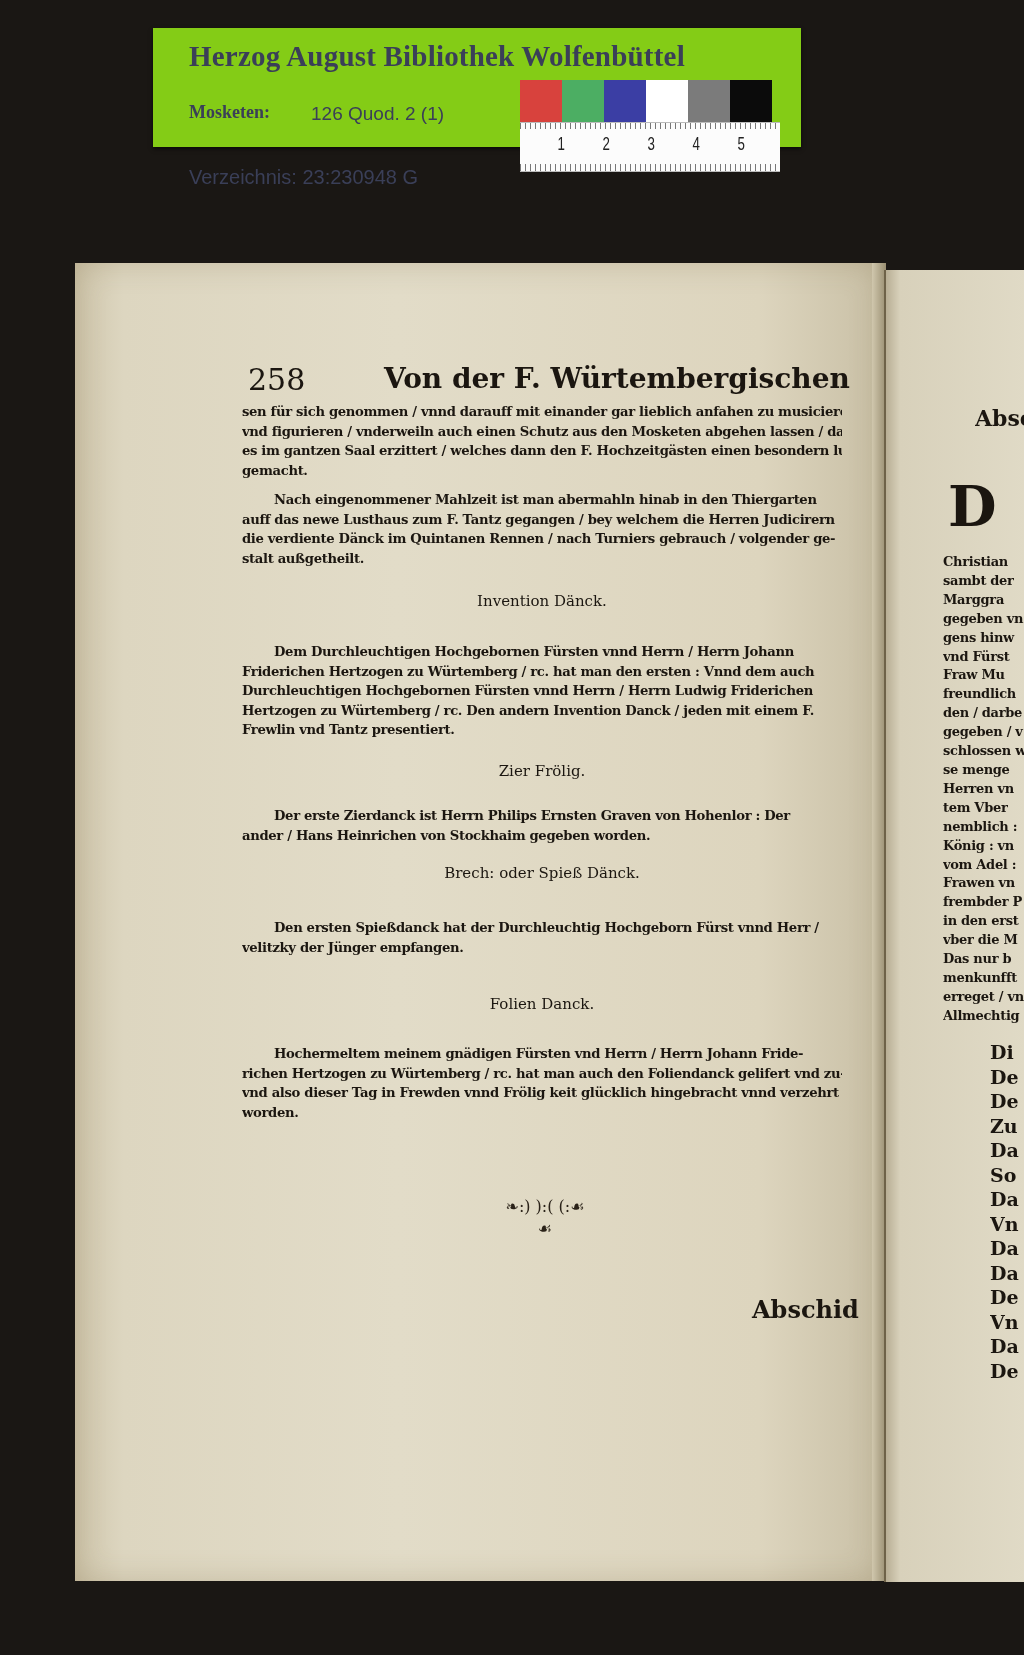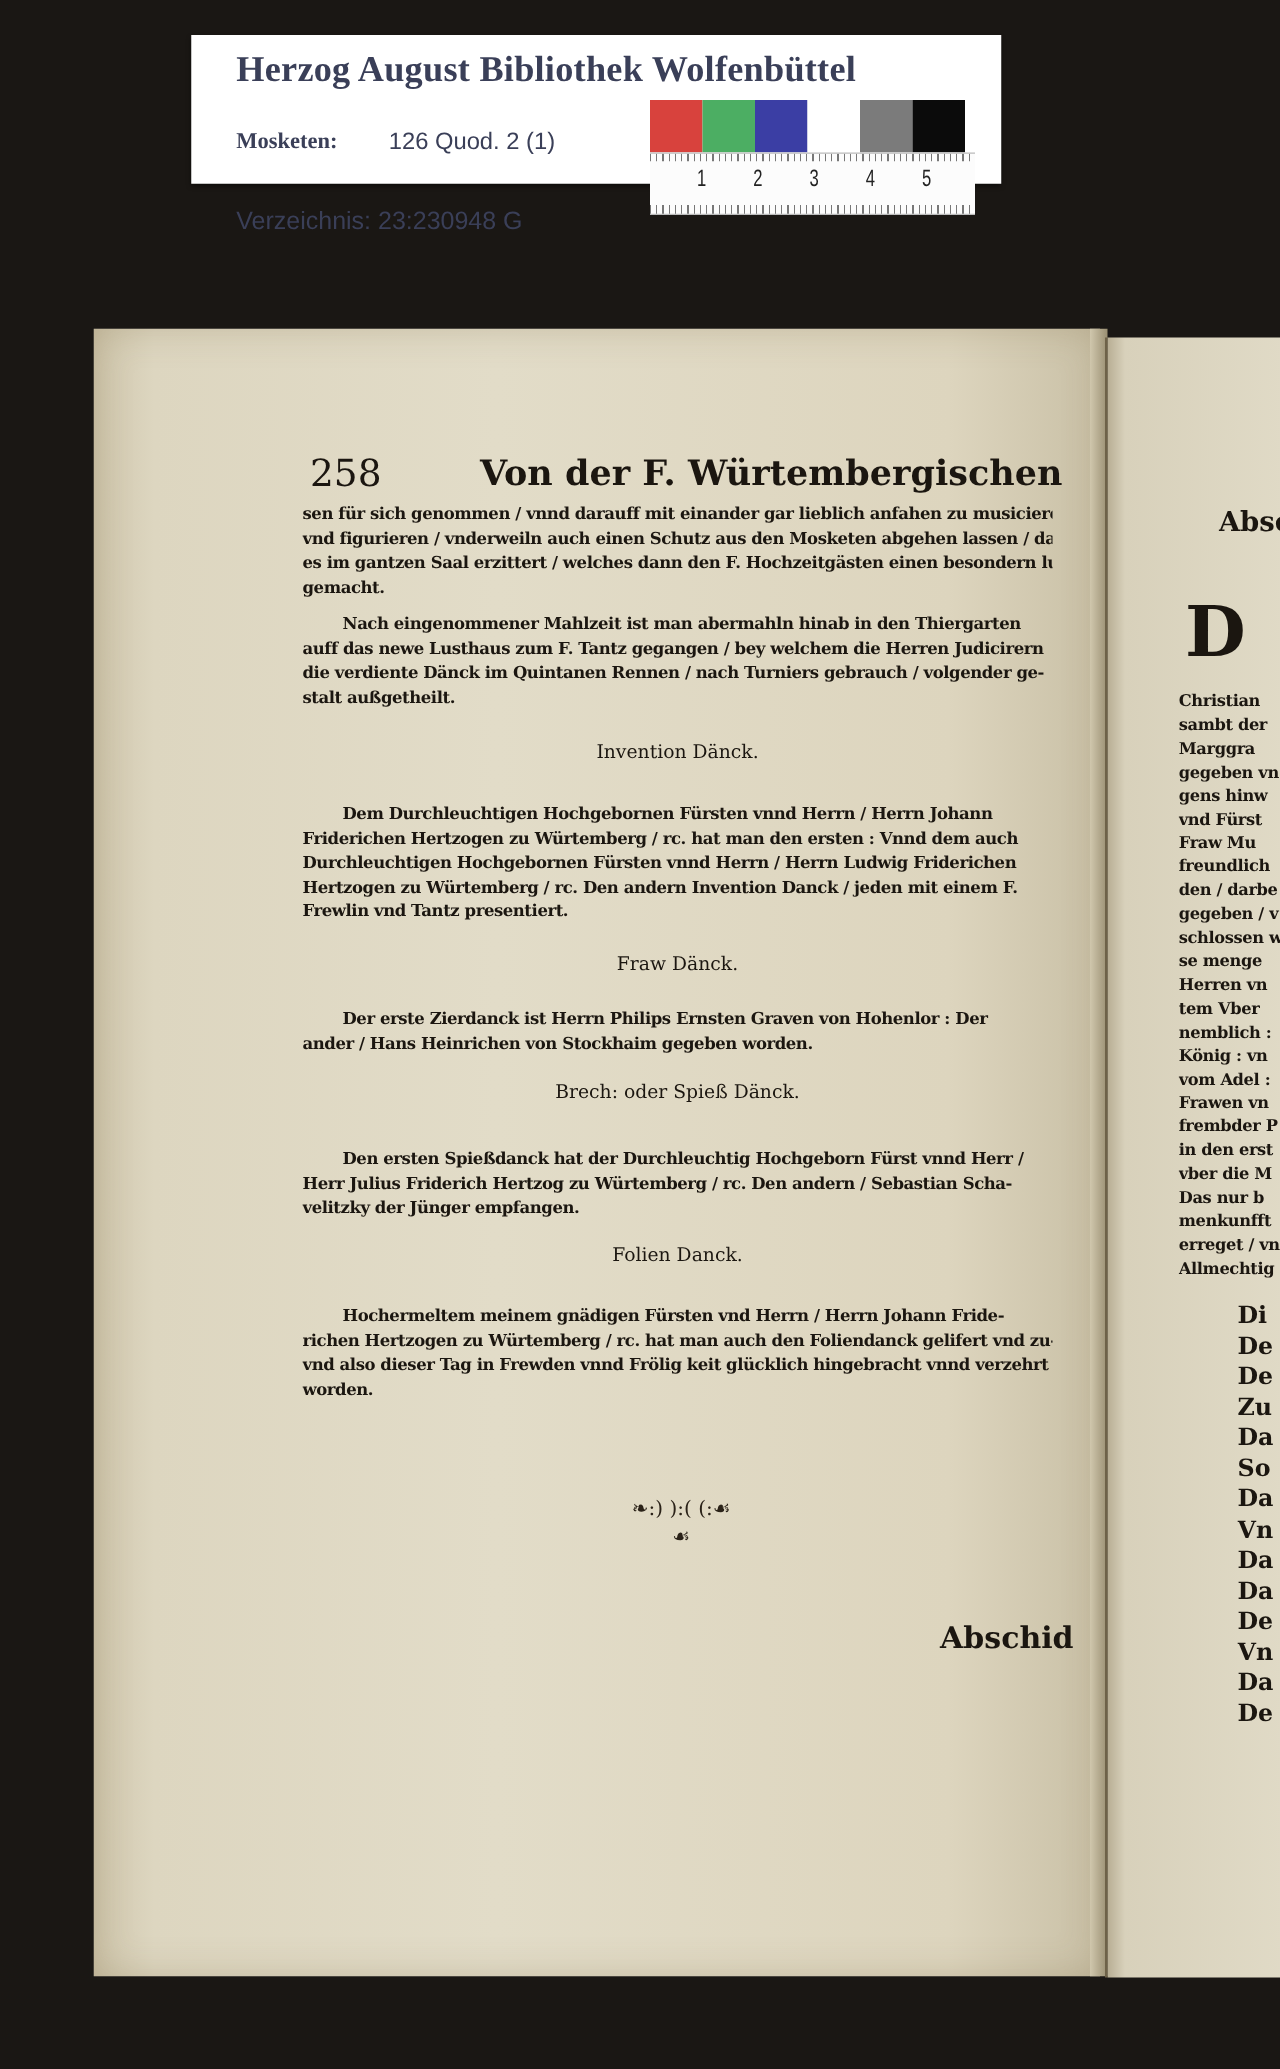--- a/index.html
+++ b/index.html
@@ -3,21 +3,21 @@
 <meta charset="utf-8">
 <style>
   html, body { margin: 0; padding: 0; }
   body {
     width: 1024px; height: 1655px; position: relative; overflow: hidden;
     background: #1a1714;
     font-family: "DejaVu Serif", serif;
   }
   .label-card {
     position: absolute; left: 153px; top: 28px; width: 648px; height: 119px;
-    background: #ffffff; box-shadow: 0 2px 4px rgba(0,0,0,.6);
+    background: #84cc16; box-shadow: 0 2px 4px rgba(0,0,0,.6);
   }
   .label-title {
     position: absolute; left: 36px; top: 12px;
     font-family: "Liberation Serif", serif; font-weight: bold; font-size: 29px;
     color: #3a3f58; letter-spacing: 0.2px; white-space: nowrap;
   }
   .sig-label {
     position: absolute; left: 36px; top: 74px;
     font-family: "Liberation Serif", serif; font-weight: bold; font-size: 18px; color: #3a3f58;
   }
@@ -151,30 +151,29 @@
 
 <div class="heading fraktur" style="top:592px">Invention Dänck.</div>
 <div class="body-text fraktur" style="top:642px">
   <span class="line indent">Dem Durchleuchtigen Hochgebornen Fürsten vnnd Herrn / Herrn Johann</span>
   <span class="line">Friderichen Hertzogen zu Würtemberg / rc. hat man den ersten : Vnnd dem auch</span>
   <span class="line">Durchleuchtigen Hochgebornen Fürsten vnnd Herrn / Herrn Ludwig Friderichen</span>
   <span class="line">Hertzogen zu Würtemberg / rc. Den andern Invention Danck / jeden mit einem F.</span>
   <span class="line">Frewlin vnd Tantz presentiert.</span>
 </div>
 
-<div class="heading fraktur" style="top:762px">Fraw Dänck.</div>
+<div class="heading fraktur" style="top:762px">Zier Frölig.</div>
 <div class="body-text fraktur" style="top:806px">
   <span class="line indent">Der erste Zierdanck ist Herrn Philips Ernsten Graven von Hohenlor : Der</span>
   <span class="line">ander / Hans Heinrichen von Stockhaim gegeben worden.</span>
 </div>
 
 <div class="heading fraktur" style="top:864px">Brech: oder Spieß Dänck.</div>
 <div class="body-text fraktur" style="top:918px">
   <span class="line indent">Den ersten Spießdanck hat der Durchleuchtig Hochgeborn Fürst vnnd Herr /</span>
-  <span class="line">Herr Julius Friderich Hertzog zu Würtemberg / rc. Den andern / Sebastian Scha-</span>
   <span class="line">velitzky der Jünger empfangen.</span>
 </div>
 
 <div class="heading fraktur" style="top:995px">Folien Danck.</div>
 <div class="body-text fraktur" style="top:1044px">
   <span class="line indent">Hochermeltem meinem gnädigen Fürsten vnd Herrn / Herrn Johann Fride-</span>
   <span class="line">richen Hertzogen zu Würtemberg / rc. hat man auch den Foliendanck gelifert vnd zu-</span>
   <span class="line">vnd also dieser Tag in Frewden vnnd Frölig keit glücklich hingebracht vnnd verzehrt</span>
   <span class="line">worden.</span>
 </div>

